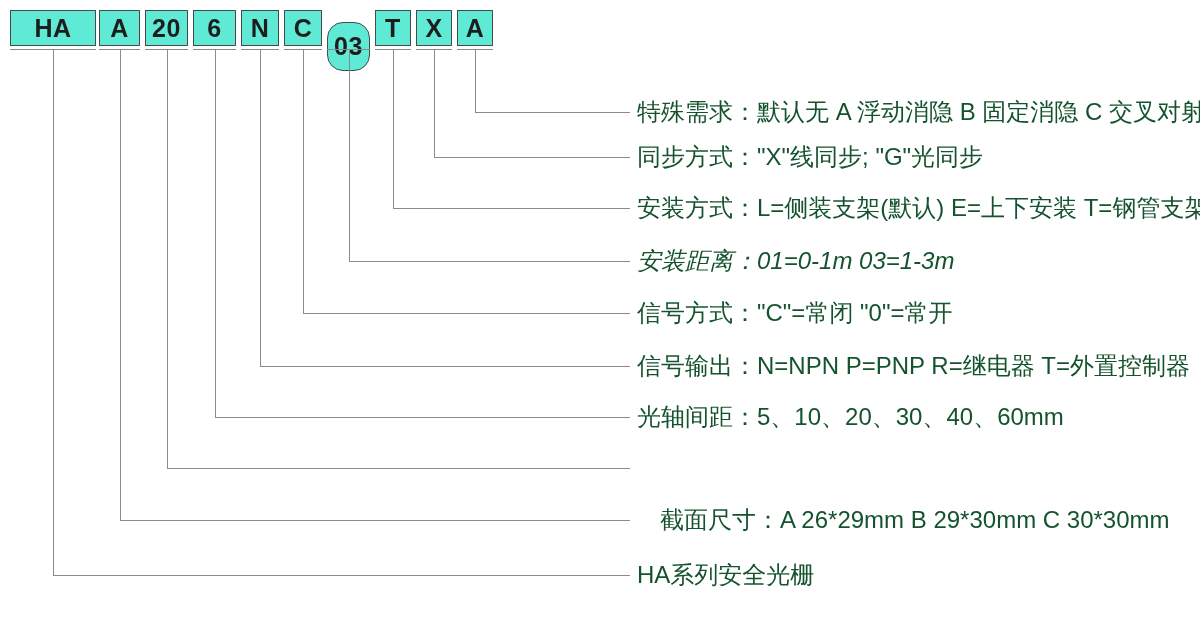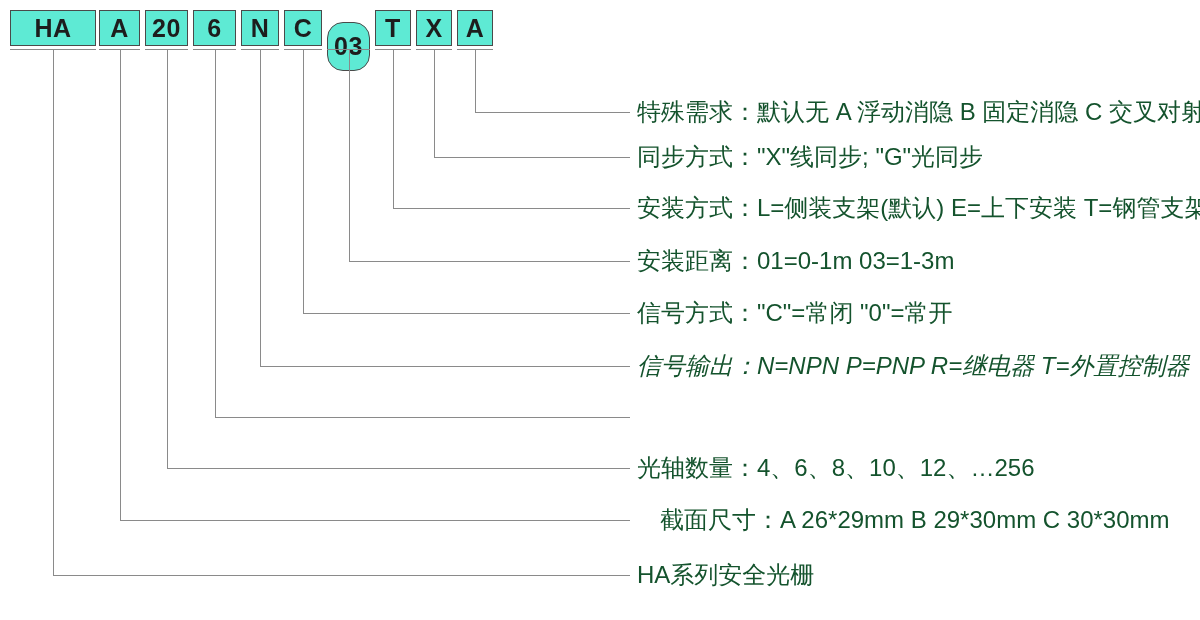--- a/index.html
+++ b/index.html
@@ -112,31 +112,31 @@
     <div class="hline" style="left: 475px; top: 112px; width: 155px;"></div>
     <div class="row-text" style="top: 112px;">特殊需求：默认无  A 浮动消隐  B 固定消隐  C 交叉对射</div>
     <div class="vline" style="left: 434px; top: 49px; height: 108px;"></div>
     <div class="hline" style="left: 434px; top: 157px; width: 196px;"></div>
     <div class="row-text" style="top: 157px;">同步方式："X"线同步; "G"光同步</div>
     <div class="vline" style="left: 393px; top: 49px; height: 159px;"></div>
     <div class="hline" style="left: 393px; top: 208px; width: 237px;"></div>
     <div class="row-text" style="top: 208px;">安装方式：L=侧装支架(默认)  E=上下安装  T=钢管支架</div>
     <div class="vline" style="left: 348.5px; top: 49px; height: 212px;"></div>
     <div class="hline" style="left: 348.5px; top: 261px; width: 281.5px;"></div>
-    <div class="row-text" style="top: 261px;">安装距离：01=0-1m  03=1-3m</div>
+    <div class="row-text" style="top: 261px; font-style: italic;">安装距离：01=0-1m  03=1-3m</div>
     <div class="vline" style="left: 303px; top: 49px; height: 264px;"></div>
     <div class="hline" style="left: 303px; top: 313px; width: 327px;"></div>
     <div class="row-text" style="top: 313px;">信号方式："C"=常闭 "0"=常开</div>
     <div class="vline" style="left: 260px; top: 49px; height: 317px;"></div>
     <div class="hline" style="left: 260px; top: 366px; width: 370px;"></div>
-    <div class="row-text" style="top: 366px; font-style: italic;">信号输出：N=NPN P=PNP R=继电器 T=外置控制器</div>
+    <div class="row-text" style="top: 366px;">信号输出：N=NPN P=PNP R=继电器 T=外置控制器</div>
     <div class="vline" style="left: 214.5px; top: 49px; height: 368px;"></div>
     <div class="hline" style="left: 214.5px; top: 417px; width: 415.5px;"></div>
+    <div class="row-text" style="top: 417px;">光轴间距：5、10、20、30、40、60mm</div>
     <div class="vline" style="left: 166.5px; top: 49px; height: 419px;"></div>
     <div class="hline" style="left: 166.5px; top: 468px; width: 463.5px;"></div>
-    <div class="row-text" style="top: 468px;">光轴数量：4、6、8、10、12、…256</div>
     <div class="vline" style="left: 119.5px; top: 49px; height: 471px;"></div>
     <div class="hline" style="left: 119.5px; top: 520px; width: 510.5px;"></div>
     <div class="row-text" style="top: 520px; margin-left: 23px;">截面尺寸：A 26*29mm  B 29*30mm  C 30*30mm</div>
     <div class="vline" style="left: 53px; top: 49px; height: 526px;"></div>
     <div class="hline" style="left: 53px; top: 575px; width: 577px;"></div>
     <div class="row-text" style="top: 575px;">HA系列安全光栅</div>
   </div>
 
 </body></html>

